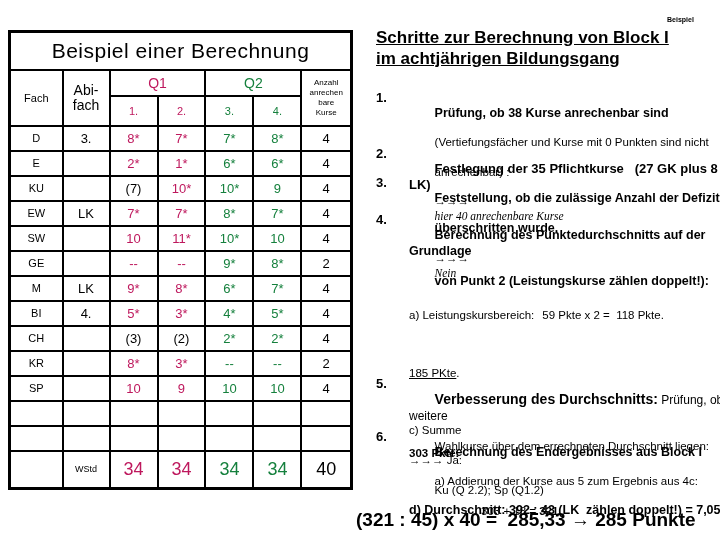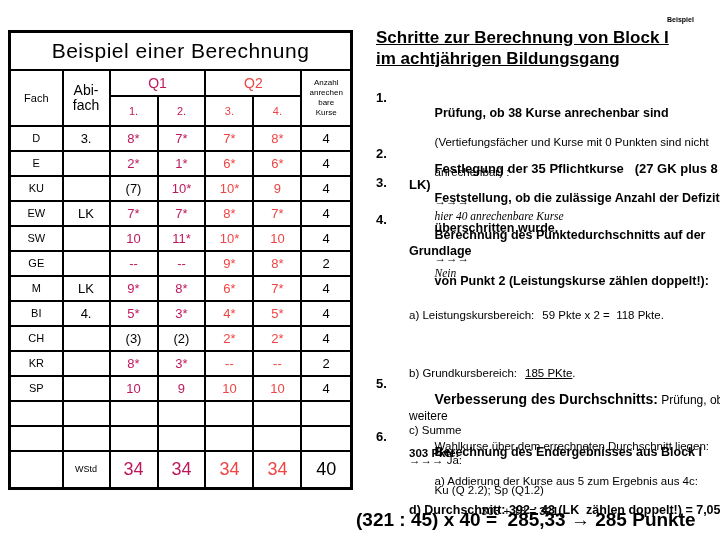--- a/index.html
+++ b/index.html
@@ -29,21 +29,21 @@
   .h-sub{font-size:11px;font-weight:bold;}
   .h-anz{font-size:8px;line-height:1.25;}
   .calc-table tbody tr{height:25px;}
   .calc-table tbody tr.total{height:38px;}
   .fach-cell{text-align:left;font-size:11px;padding-left:4px;}
   .abi-cell{font-size:13px;font-weight:bold;}
   tr.total .abi-cell{font-size:9px;font-weight:normal;}
   .val{font-size:13px;font-weight:bold;}
   .anz-cell{font-size:13px;font-weight:bold;}
   tr.total .val,tr.total .anz-cell{font-size:18px;}
-  .q1{color:#be185d;} .q2{color:#ef4444;} .black{color:#000;}
+  .q1{color:#be185d;} .q2{color:#15803d;} .black{color:#000;}
   .plain{font-weight:normal;}
 
   
   .corner{position:absolute;top:16px;left:667px;font-size:7px;font-weight:bold;}
   .right-col{position:absolute;left:374px;top:0;width:364px;height:540px;}
   .main-title{position:absolute;top:27px;left:2px;font-size:17px;font-weight:bold;line-height:1.25;}
   .main-title div{text-decoration:underline;}
   .step{position:absolute;left:2px;right:0;display:flex;}
   .step .num{width:33px;flex:none;font-weight:bold;font-size:13px;}
   .step .content{flex:1;font-size:11.5px;line-height:1.28;}
@@ -269,21 +269,20 @@
     <div class="step" id="step4">
       <div class="num">4.</div>
       <div class="content prewrap">
         <span class="b t125">Berechnung des Punktedurchschnitts auf der Grundlage</span><br>
         <span class="b t125">von Punkt 2 (Leistungskurse zählen doppelt!):</span>
         <div class="row r-a">
           <span>a) Leistungskursbereich:</span>
           <span class="prewrap">59 Pkte x 2 =  118 Pkte.</span>
         </div>
         <div class="row r-b">
-          <span>b) Grundkursbereich:</span>
           <span><span class="u">185 PKte</span><span>.</span></span>
         </div>
         <div class="row r-c">
           <span>c) Summe</span>
           <span><span class="b">303 Pkte</span><span class="b">.</span></span>
         </div>
         <div class="r-d prewrap">d) Durchschnitt: 392 : 43 (LK  zählen doppelt!) = 7,05 P.</div>
         <div class="row r-e">
           <span class="prewrap">e) Vorläufiges Ergebnis E I:  7,05 x 40 =  282</span>
           <span>282 Pkte</span>

